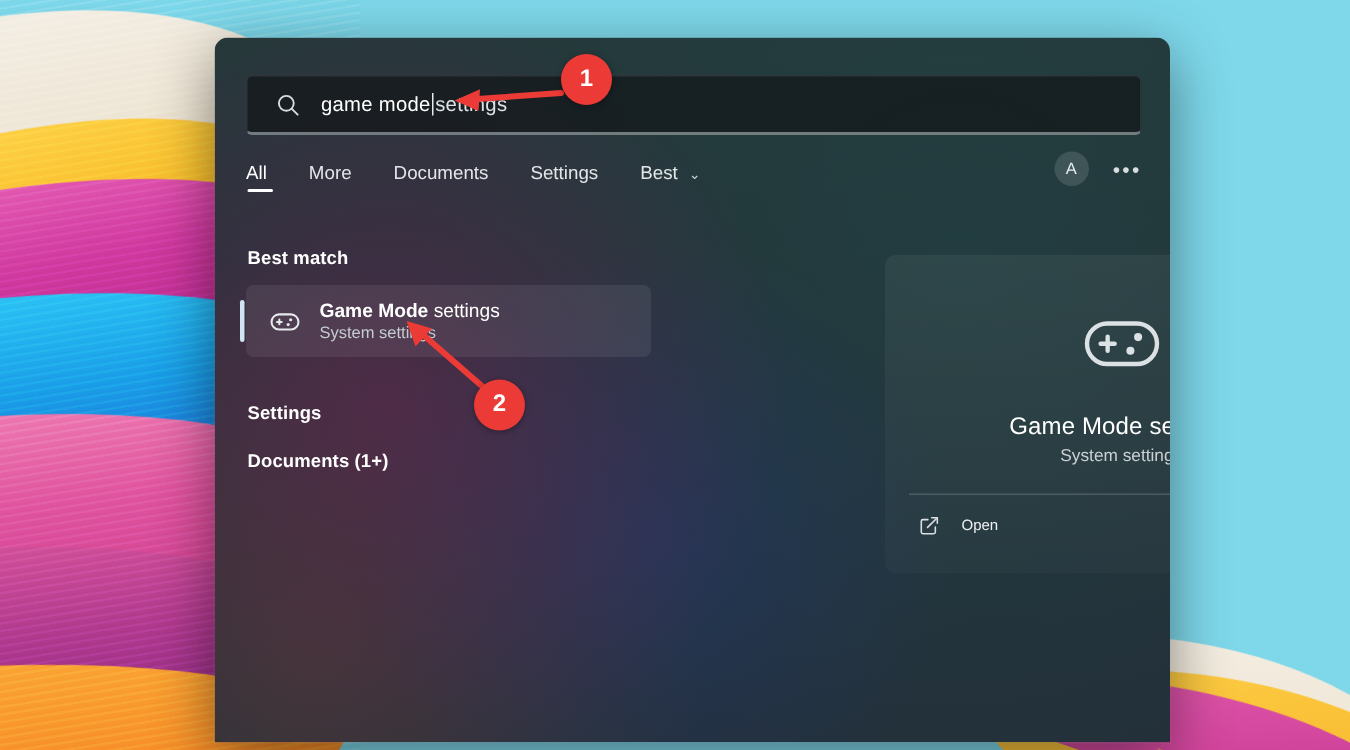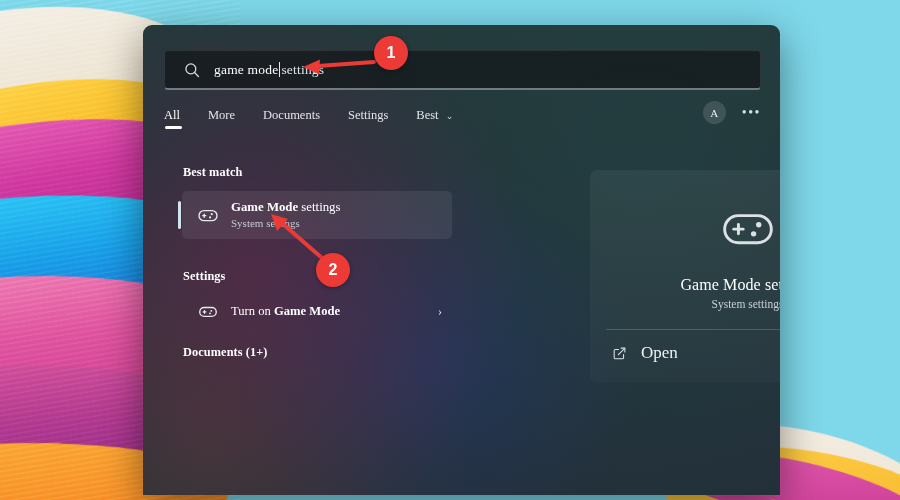--- a/index.html
+++ b/index.html
@@ -113,21 +113,20 @@
     width: 637px; height: 470px;
     border-radius: 9px 9px 0 0;
     background:
       radial-gradient(circle at 18% 52%, rgba(128, 30, 95, 0.40) 0%, rgba(128,30,95,0) 46%),
       radial-gradient(circle at 46% 72%, rgba(36, 58, 140, 0.34) 0%, rgba(36,58,140,0) 42%),
       radial-gradient(circle at 10% 88%, rgba(200, 90, 40, 0.16) 0%, rgba(200,90,40,0) 38%),
       radial-gradient(circle at 78% 30%, rgba(30, 80, 80, 0.30) 0%, rgba(30,80,80,0) 60%),
       linear-gradient(180deg, #25383a 0%, #243338 45%, #23303a 100%);
     box-shadow: 0 12px 40px rgba(0,0,0,0.45), 0 0 0 1px rgba(255,255,255,0.045);
     overflow: hidden;
-    font-family: Liberation Serif, serif;
   }
 
   
   .searchbox {
     position: absolute;
     left: 21px; top: 25px;
     width: 597px; height: 40px;
     background: rgba(18,22,25,0.72);
     border: 1px solid rgba(255,255,255,0.10);
     border-bottom: 2px solid rgba(190,200,205,0.55);
@@ -174,21 +173,21 @@
   .avatar {
     width: 23px; height: 23px; border-radius: 50%;
     background: rgba(255,255,255,0.13);
     color: #e8edef; font-size: 11px;
     display: flex; align-items: center; justify-content: center;
     letter-spacing: .2px;
   }
   .dots { color: #d8dee0; font-size: 14px; letter-spacing: 1.5px; line-height: 1; }
 
   
-  .results { position: absolute; left: 18px; top: 140px; width: 305px; }
+  .results { position: absolute; left: 0; top: 140px; width: 305px; }
   .section-head {
     font-size: 12.3px; font-weight: bold; color: #ffffff;
     padding: 0 0 0 22px; margin-bottom: 11px; letter-spacing: .1px;
   }
   .best-row {
     position: relative;
     margin: 0 14px 0 21px;
     height: 48px; border-radius: 5px;
     background: rgba(255,255,255,0.075);
     display: flex; align-items: center;
@@ -246,21 +245,21 @@
   .pv-divider {
     width: 283px; height: 1px; margin-top: 19px;
     background: rgba(255,255,255,0.17);
   }
   .pv-action {
     width: 100%; margin-top: 13px;
     display: flex; align-items: center;
     padding-left: 22px;
   }
   .pv-action .ico { width: 15px; height: 15px; margin-right: 14px; opacity: .92; }
-  .pv-action .lbl { font-size: 17px; color: #eef2f3; }
+  .pv-action .lbl { font-size: 10px; color: #eef2f3; }
 
   
   .anno { position: absolute; inset: 0; pointer-events: none; }
   .badge {
     position: absolute;
     width: 34px; height: 34px; border-radius: 50%;
     background: #ec3a36;
     color: #ffffff; font-size: 16px; font-weight: bold;
     display: flex; align-items: center; justify-content: center;
     box-shadow: 0 1px 4px rgba(0,0,0,0.35);
@@ -345,31 +344,20 @@
         <div class="row-txt">
           <div class="row-title">
             <b>Game Mode</b><span class="norm"> settings</span>
           </div>
           <div class="row-sub">System settings</div>
         </div>
       </div>
 
       <div class="section-head settings-head">Settings</div>
 
-      <div class="simple-row">
-        <svg class="row-ico" viewBox="0 0 24 24" fill="none" stroke="#eef3f5" stroke-width="1.5">
-          <rect x="3.0" y="8.2" width="18.0" height="9.6" rx="4.8"></rect>
-          <line x1="6.8" y1="13.0" x2="9.6" y2="13.0" stroke-linecap="round"></line>
-          <line x1="8.2" y1="11.6" x2="8.2" y2="14.4" stroke-linecap="round"></line>
-          <circle cx="15.6" cy="11.9" r="1.0" fill="#eef3f5" stroke="none"></circle>
-          <circle cx="14.2" cy="14.6" r="1.0" fill="#eef3f5" stroke="none"></circle>
-        </svg>
-        <div class="lbl"><span>Turn on </span><b>Game Mode</b></div>
-        <div class="chevr">›</div>
-      </div>
 
       <div class="section-head docs-head">Documents (1+)</div>
     </div>
 
     <div class="preview">
       <div class="pv-inner">
         <svg class="pv-icon" viewBox="0 0 24 24" fill="none" stroke="#e9eef0" stroke-width="1.25">
           <rect x="2.0" y="6.7" width="20.0" height="11.6" rx="5.8"></rect>
           <line x1="5.9" y1="12.5" x2="9.9" y2="12.5" stroke-linecap="round"></line>
           <line x1="7.9" y1="10.5" x2="7.9" y2="14.5" stroke-linecap="round"></line>

